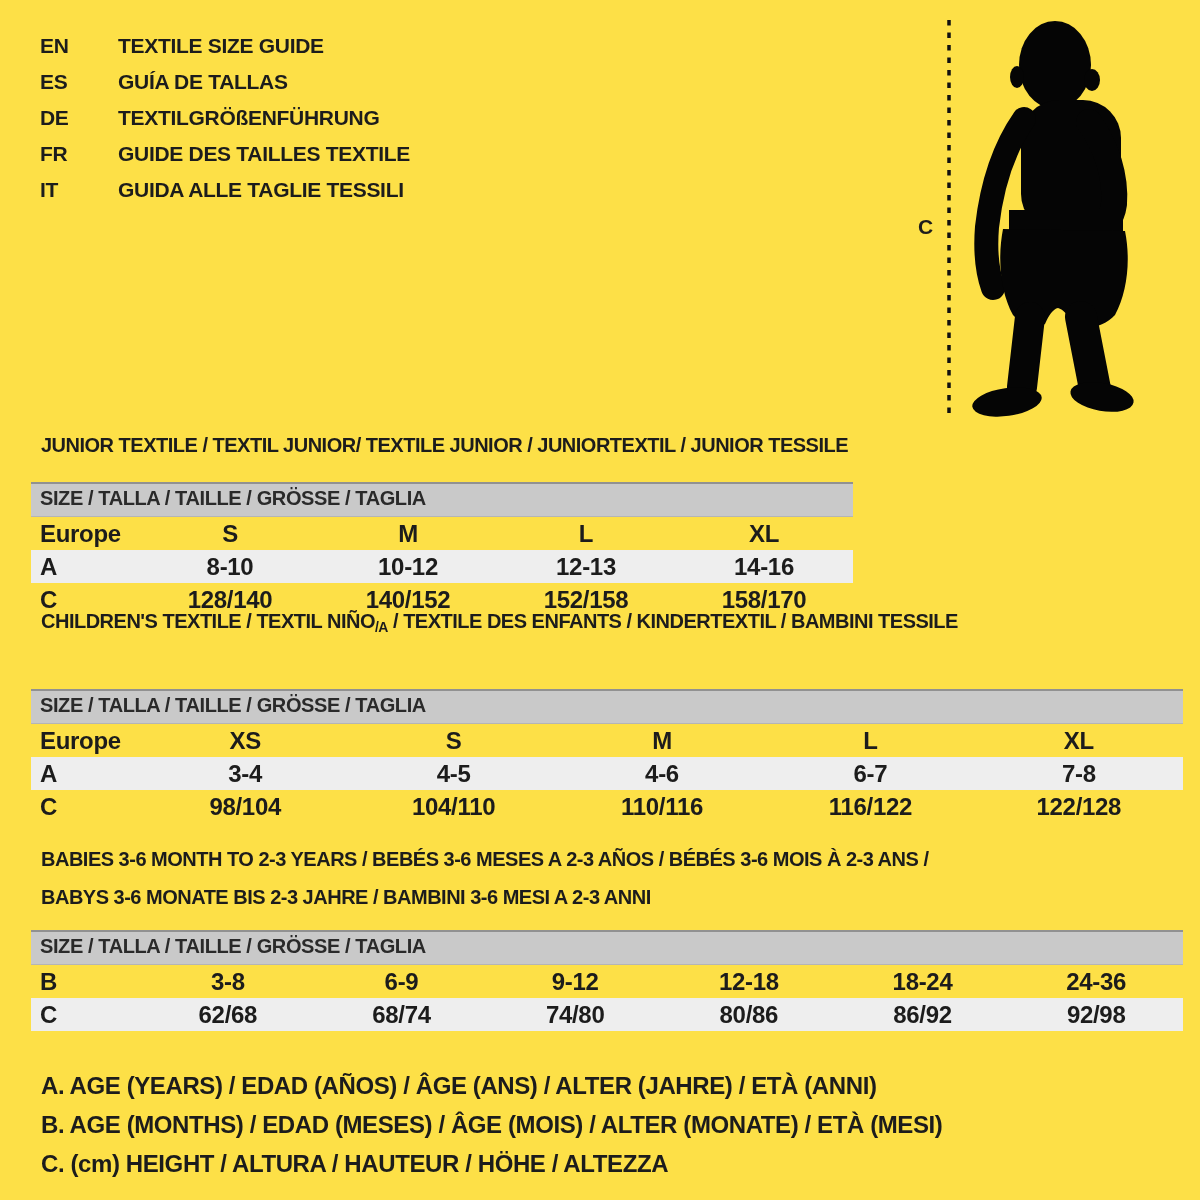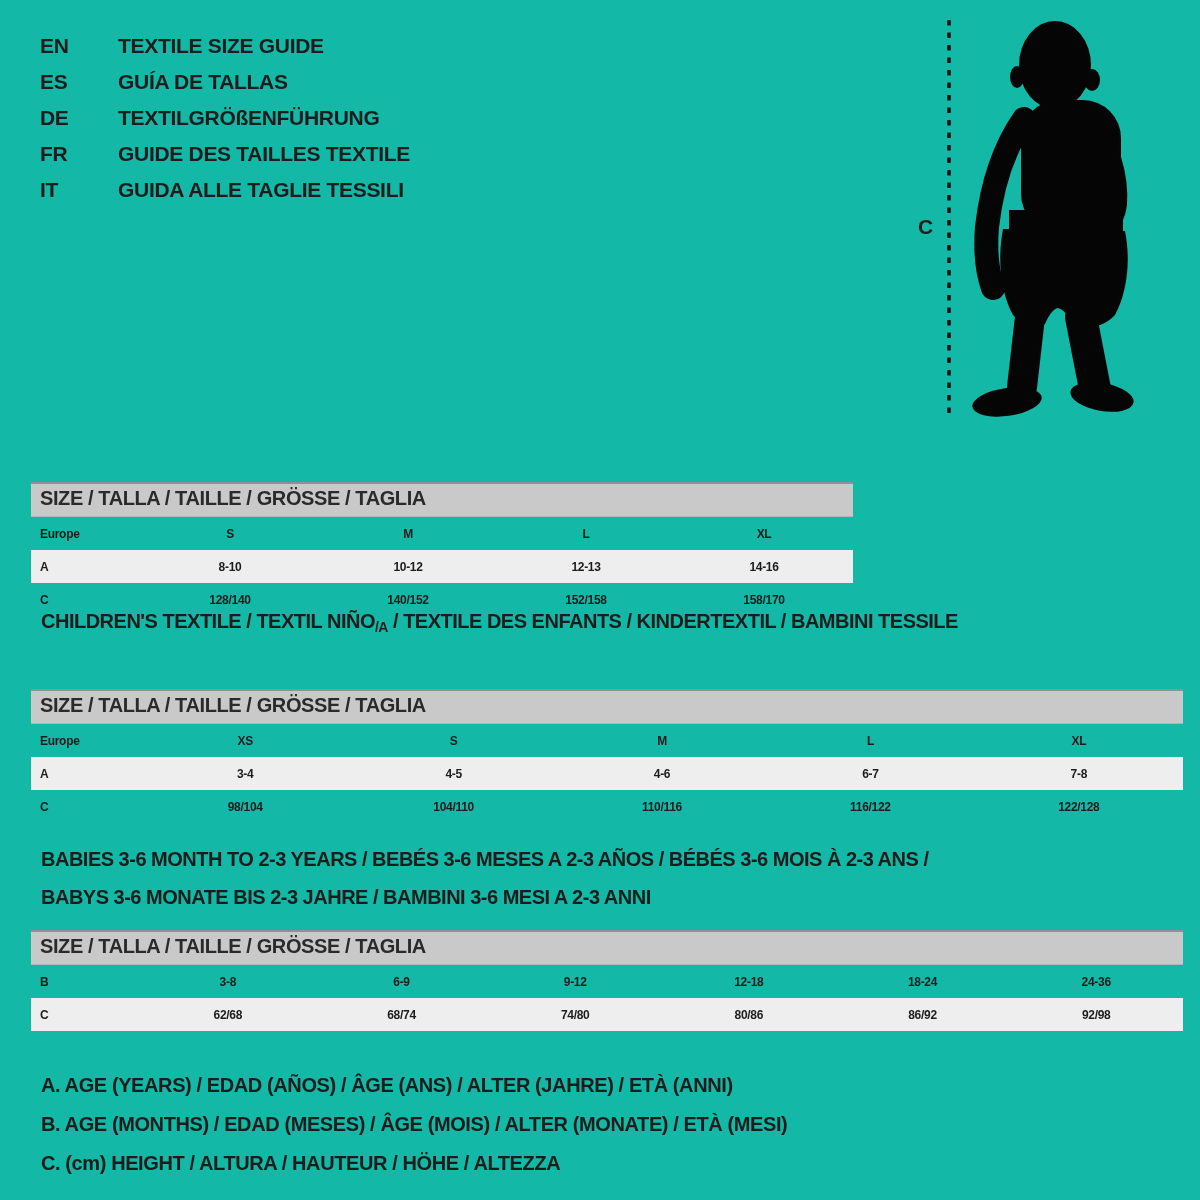--- a/index.html
+++ b/index.html
@@ -1,18 +1,18 @@
 <!DOCTYPE html>
 <html><head>
 <meta charset="utf-8">
 <style>
   html,body { margin:0; padding:0; background:#ffffff; }
   .page {
     position:relative; width:1200px; height:1200px; overflow:hidden;
-    background:#14b8a6; color:#1c1c1c;
+    background:#fde047; color:#1c1c1c;
     font-family:"Liberation Sans","DejaVu Sans",sans-serif;
     font-weight:bold;
   }
 
   
   .langs { position:absolute; left:40px; top:28px; }
   .lang-row { display:flex; height:36px; align-items:center; font-size:21px; letter-spacing:-0.3px; }
   .lang-code { width:78px; }
 
   
@@ -30,27 +30,27 @@
   .size-table { position:absolute; left:31px; }
   #table-junior { top:482px; width:822px; }
   #table-children { top:689px; width:1152px; }
   #table-babies { top:930px; width:1152px; }
 
   .size-bar {
     box-sizing:border-box; height:35px; line-height:29px;
     background:#c9c9c9; border-top:2px solid #919191; border-bottom:1px solid #b5b5b5;
     padding-left:9px; font-size:20px; letter-spacing:-0.4px; color:#2a2a2a;
   }
-  .t-row { display:flex; height:33px; align-items:center; font-size:12px; letter-spacing:-0.3px; }
+  .t-row { display:flex; height:33px; align-items:center; font-size:24px; letter-spacing:-0.3px; }
   .t-row.alt { background:#eeeeee; }
   .t-label { width:110px; padding-left:9px; box-sizing:border-box; }
   .t-cell { flex:1; text-align:center; }
 
   
-  .notes { position:absolute; left:41px; top:1066px; font-size:20px; line-height:39px; letter-spacing:-0.4px; white-space:nowrap; }
+  .notes { position:absolute; left:41px; top:1066px; font-size:24px; line-height:39px; letter-spacing:-0.4px; white-space:nowrap; }
 </style>
 </head>
 <body>
 
 <div class="page">
 
   <div class="langs">
     <div class="lang-row">
       <span class="lang-code">EN</span>
       <span>TEXTILE SIZE GUIDE</span>
@@ -90,20 +90,21 @@
         <rect x="65" y="198" width="114" height="37"></rect>
         <path d="M59,217 C 53,249 57,281 69,303 C 79,314 93,317 101,312 C 105,303 109,297 114,296 C 119,297 125,304 130,313 C 143,319 161,314 171,303 C 183,281 187,249 181,219 Z"></path>
         <path d="M86,305 L78,375" fill="none" stroke="#050505" stroke-width="30" stroke-linecap="round"></path>
         <path d="M137,305 L151,377" fill="none" stroke="#050505" stroke-width="32" stroke-linecap="round"></path>
         <ellipse cx="63" cy="390" rx="35" ry="14" transform="rotate(-8 63 390)"></ellipse>
         <ellipse cx="158" cy="385" rx="32" ry="14" transform="rotate(10 158 385)"></ellipse>
       </g>
     </svg>
   </div>
 
+  <div class="section-title" id="title-junior">JUNIOR TEXTILE / TEXTIL JUNIOR/ TEXTILE JUNIOR / JUNIORTEXTIL / JUNIOR TESSILE</div>
 
   <div class="size-table" id="table-junior">
     <div class="size-bar">SIZE / TALLA / TAILLE / GRÖSSE / TAGLIA</div>
     <div class="t-row">
       <div class="t-label">Europe</div>
       <div class="t-cell">S</div>
       <div class="t-cell">M</div>
       <div class="t-cell">L</div>
       <div class="t-cell">XL</div>
     </div>

